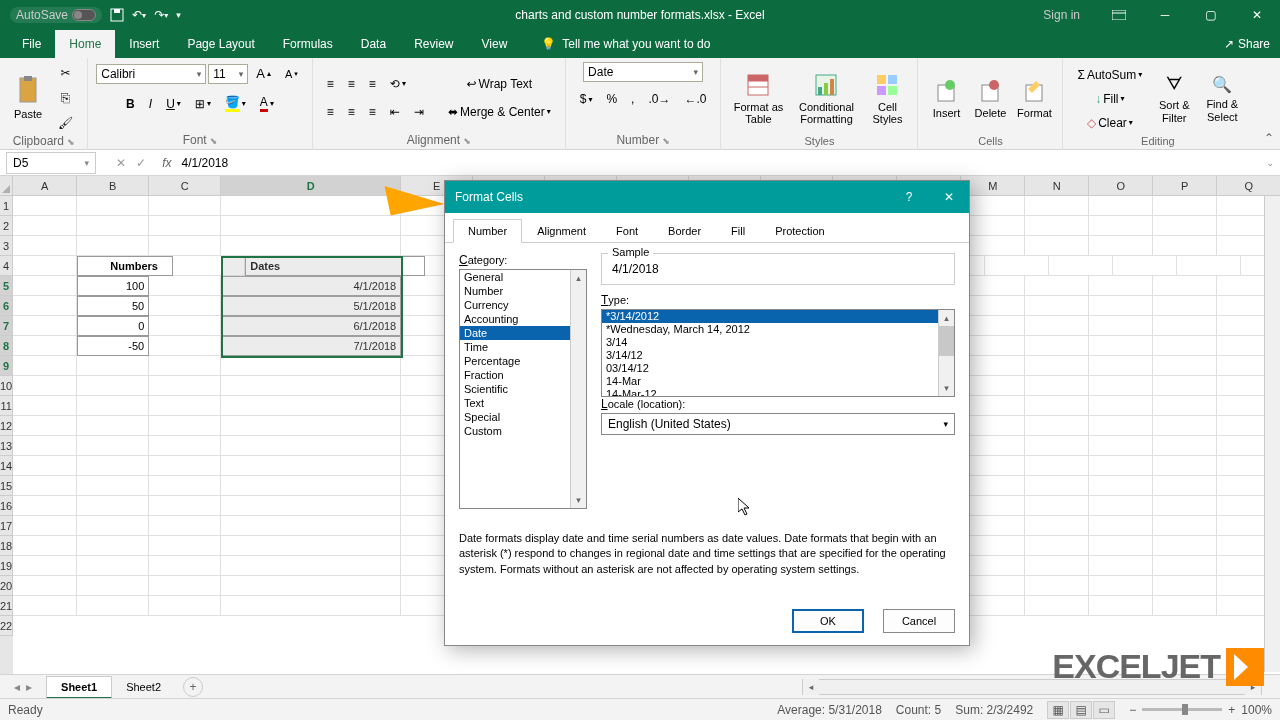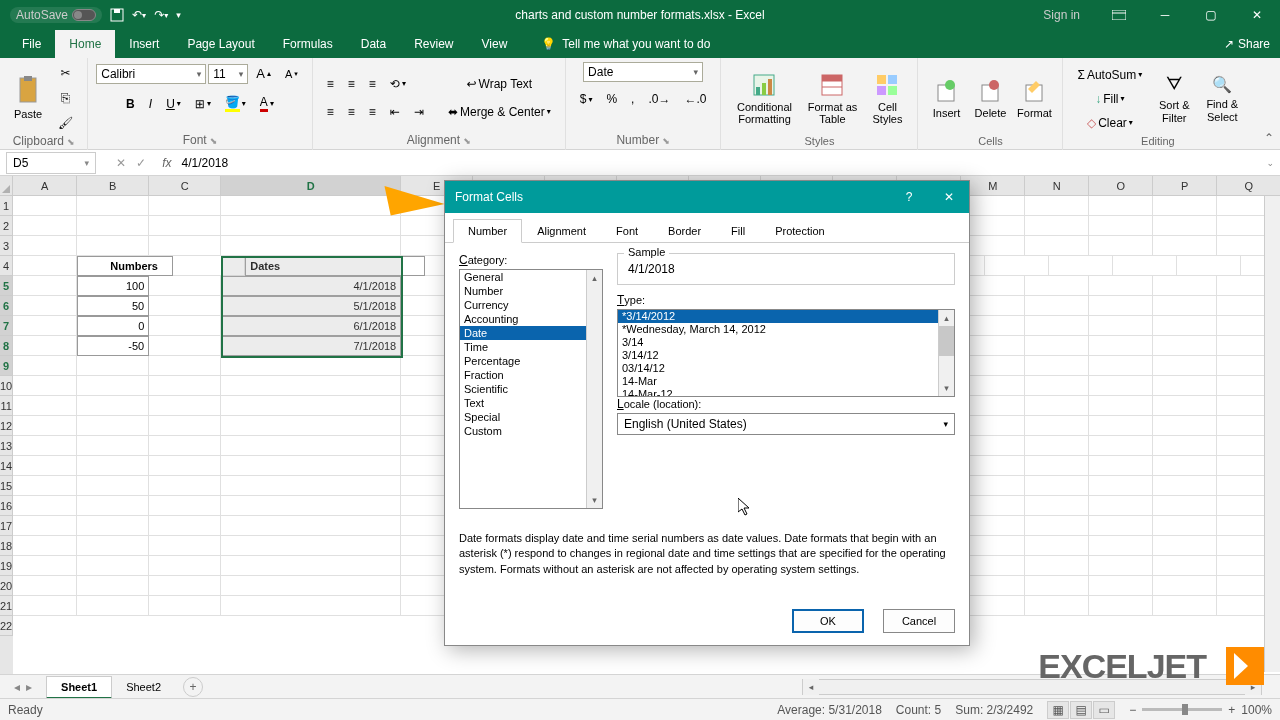--- a/index.html
+++ b/index.html
@@ -55,21 +55,21 @@
 .arrow{position:absolute;left:387px;top:180px;width:0;height:0;border-top:30px solid transparent;border-bottom:0 solid transparent;border-left:55px solid #ffa500;transform:rotate(-12deg);z-index:5}
 .dialog{position:absolute;left:444px;top:180px;width:526px;height:466px;background:#fff;border:1px solid #888;box-shadow:4px 4px 20px rgba(0,0,0,.3);z-index:10}
 .dlg-title{height:32px;background:#009b9b;color:#fff;display:flex;align-items:center;padding-left:10px;font-size:12px;justify-content:space-between}
 .dlg-title-btns{display:flex}
 .dlg-tbtn{width:40px;height:32px;display:flex;align-items:center;justify-content:center;color:#fff}
 .dlg-tabs{display:flex;padding:6px 8px 0;border-bottom:1px solid #ccc}
 .dlg-tab{padding:5px 14px;border:1px solid transparent;font-size:11px;margin-bottom:-1px}
 .dlg-tab.active{border:1px solid #ccc;border-bottom:1px solid #fff;background:#fff}
 .dlg-body{padding:10px 14px}
 .dlg-row{display:flex;gap:14px}
-.cat-panel{width:144px}
+.cat-panel{width:128px}
 .cat-label{font-size:11px;margin-bottom:2px}
 .cat-list{border:1px solid #888;height:240px;position:relative;overflow:hidden}
 .cat-item{padding:1px 4px;font-size:11px}
 .cat-item.sel{background:#0a64ad;color:#fff}
 .cat-sb{position:absolute;right:0;top:0;width:16px;height:100%;background:#f0f0f0;border-left:1px solid #ccc}
 .sb-btn{height:16px;display:flex;align-items:center;justify-content:center;font-size:9px;color:#666;background:#f0f0f0}
 .sb-track{height:calc(100% - 32px)}
 .right-panel{flex:1}
 .sample-box{border:1px solid #ccc;padding:8px 10px;position:relative;margin-bottom:8px}
 .sample-lbl{position:absolute;top:-8px;left:6px;background:#fff;padding:0 4px;font-size:11px}
@@ -90,21 +90,21 @@
 .sheettab.inactive{background:#f3f3f3;border:none}
 .addsheet{width:20px;height:20px;border:1px solid #ccc;border-radius:50%;display:flex;align-items:center;justify-content:center;margin-left:8px;color:#666}
 .hscroll{position:absolute;right:18px;height:16px;width:460px;background:#f0f0f0;border:1px solid #ccc;display:flex;align-items:center}
 .statusbar{position:absolute;left:0;right:0;bottom:0;height:22px;background:#f3f3f3;border-top:1px solid #d4d4d4;display:flex;align-items:center;padding:0 8px;font-size:11px;color:#555;justify-content:space-between}
 .status-right{display:flex;align-items:center;gap:14px}
 .viewbtns{display:flex;gap:1px}
 .viewbtn{width:22px;height:18px;background:#e6e6e6;display:flex;align-items:center;justify-content:center;border:1px solid #ccc}
 .zoom{display:flex;align-items:center;gap:6px}
 .zoomslider{width:80px;height:3px;background:#bbb;position:relative}
 .zoomslider::after{content:'';position:absolute;left:50%;top:-4px;width:6px;height:11px;background:#888}
-.logo{position:absolute;right:16px;bottom:34px;z-index:30;display:flex;gap:20px}
+.logo{position:absolute;right:16px;bottom:34px;z-index:30;display:flex;align-items:center;gap:6px}
 .logo-text{font-size:34px;font-weight:700;color:#666;letter-spacing:-1px}
 .logo-mark{width:38px;height:38px;background:#ff8c00;position:relative}
 .logo-mark::after{content:'';position:absolute;left:8px;top:6px;border-left:14px solid #fff;border-top:13px solid transparent;border-bottom:13px solid transparent}
 .vscroll{position:absolute;right:0;top:196px;bottom:48px;width:16px;background:#f0f0f0;border-left:1px solid #ccc}
 </style>
 </head>
 <body>
 
 <div class="titlebar">
   <div class="titlebar-left">
@@ -254,39 +254,39 @@
         <span class="rbtn">,</span>
         <span class="rbtn">.0→</span>
         <span class="rbtn">←.0</span>
       </div>
     </div>
     <div class="rgroup-label"><span>Number</span> <span style="font-size:9px;color:#999">⬊</span></div>
   </div>
 
   <div class="rgroup">
     <div class="rgroup-body">
+      <div class="rbtn-lg rbtn" style="width:58px">
+        <svg width="24" height="24">
+            <rect x="2" y="2" width="20" height="20" fill="#fff" stroke="#c66"></rect>
+            <line x1="2" y1="8" x2="22" y2="8" stroke="#c66"></line>
+            <line x1="2" y1="14" x2="22" y2="14" stroke="#c66"></line>
+            <rect x="2" y="2" width="20" height="6" fill="#c66"></rect>
+          </svg>
+        <span class="lbl" style="white-space:pre">Format as
+Table</span>
+      </div>
       <div class="rbtn-lg rbtn" style="width:70px">
         <svg width="24" height="24">
             <rect x="2" y="2" width="20" height="20" fill="#e8f4e8" stroke="#4a8"></rect>
             <rect x="4" y="14" width="4" height="8" fill="#4a8"></rect>
             <rect x="10" y="10" width="4" height="12" fill="#8c4"></rect>
             <rect x="16" y="6" width="4" height="16" fill="#c84"></rect>
           </svg>
         <span class="lbl" style="white-space:pre">Conditional
 Formatting</span>
-      </div>
-      <div class="rbtn-lg rbtn" style="width:58px">
-        <svg width="24" height="24">
-            <rect x="2" y="2" width="20" height="20" fill="#fff" stroke="#c66"></rect>
-            <line x1="2" y1="8" x2="22" y2="8" stroke="#c66"></line>
-            <line x1="2" y1="14" x2="22" y2="14" stroke="#c66"></line>
-            <rect x="2" y="2" width="20" height="6" fill="#c66"></rect>
-          </svg>
-        <span class="lbl" style="white-space:pre">Format as
-Table</span>
       </div>
       <div class="rbtn-lg rbtn" style="width:44px">
         <svg width="24" height="24">
             <rect x="2" y="2" width="9" height="9" fill="#fc6"></rect>
             <rect x="13" y="2" width="9" height="9" fill="#9cf"></rect>
             <rect x="2" y="13" width="9" height="9" fill="#c9f"></rect>
             <rect x="13" y="13" width="9" height="9" fill="#9f9"></rect>
           </svg>
         <span class="lbl" style="white-space:pre">Cell
 Styles</span>

